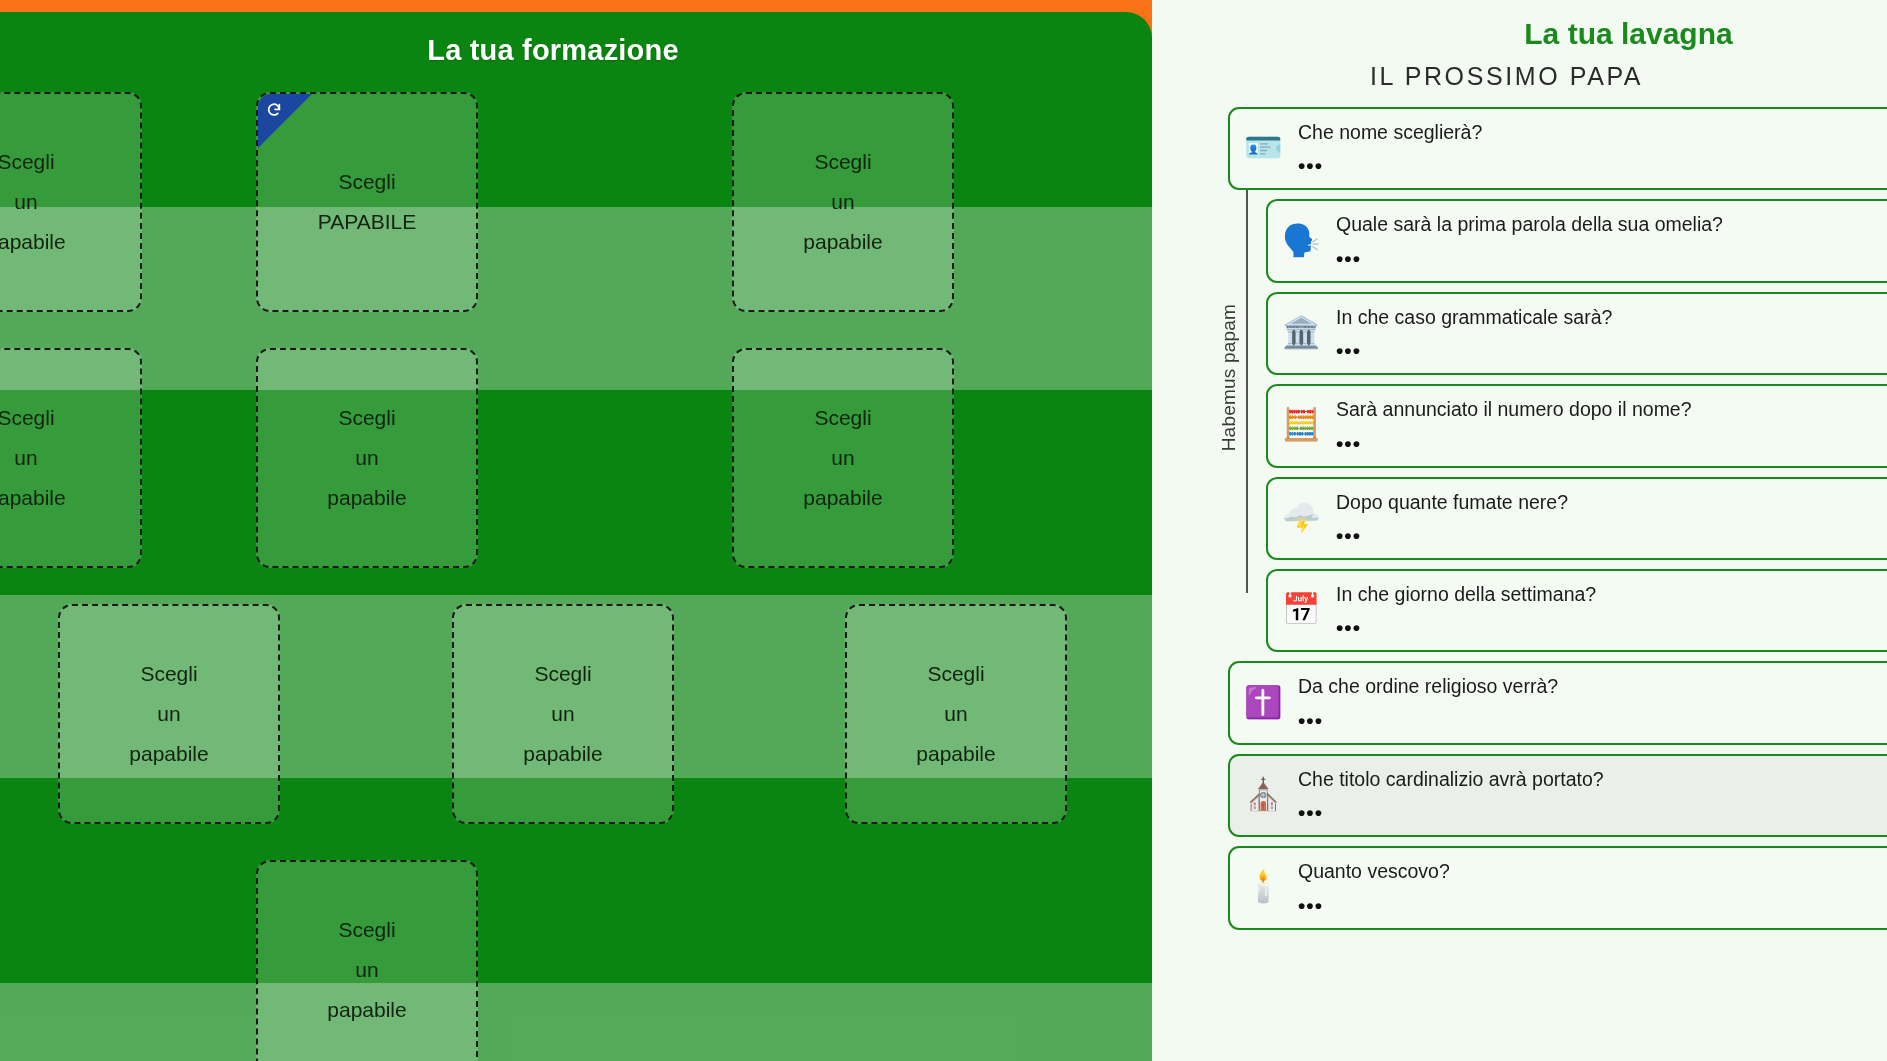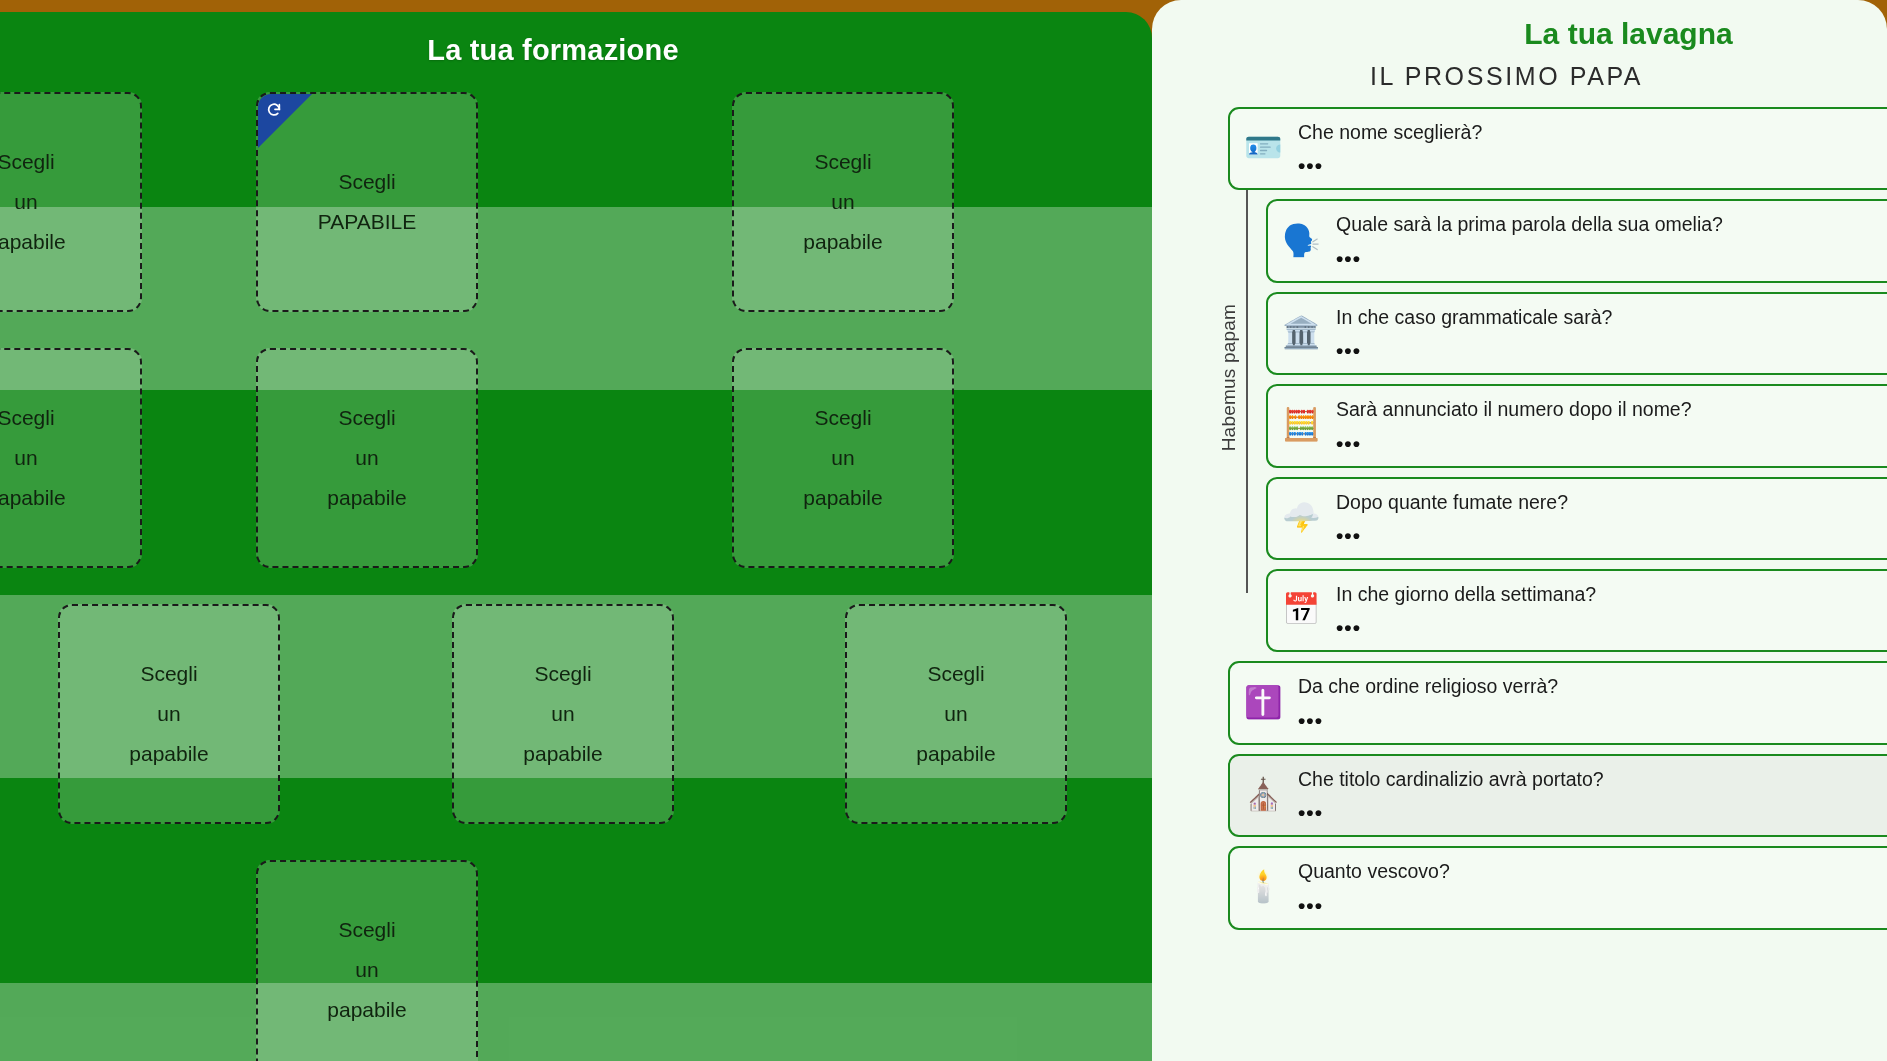--- a/index.html
+++ b/index.html
@@ -10,21 +10,21 @@
     height: 1061px;
     overflow: hidden;
     background: #f2faf1;
     font-family: "Liberation Sans", sans-serif;
   }
 
   #root {
     position: relative;
     width: 1887px;
     height: 877px;
-    background: #a16207;
+    background: #f97316;
     display: flex;
   }
 
   
   .pitch-wrap {
     position: relative;
     width: 1152px;
     height: 1061px;
     flex: 0 0 1152px;
     overflow: hidden;
@@ -117,21 +117,20 @@
   }
 
   
   .board {
     position: relative;
     flex: 1 1 auto;
     height: 1061px;
     background: #f2faf1;
     padding: 16px 0 0 38px;
     overflow: hidden;
-    border-radius: 29px;
   }
 
   .board-title {
     color: #1a8a1e;
     font-size: 30px;
     font-weight: bold;
     text-align: center;
     padding-left: 180px;
     white-space: nowrap;
     line-height: 1.2;

